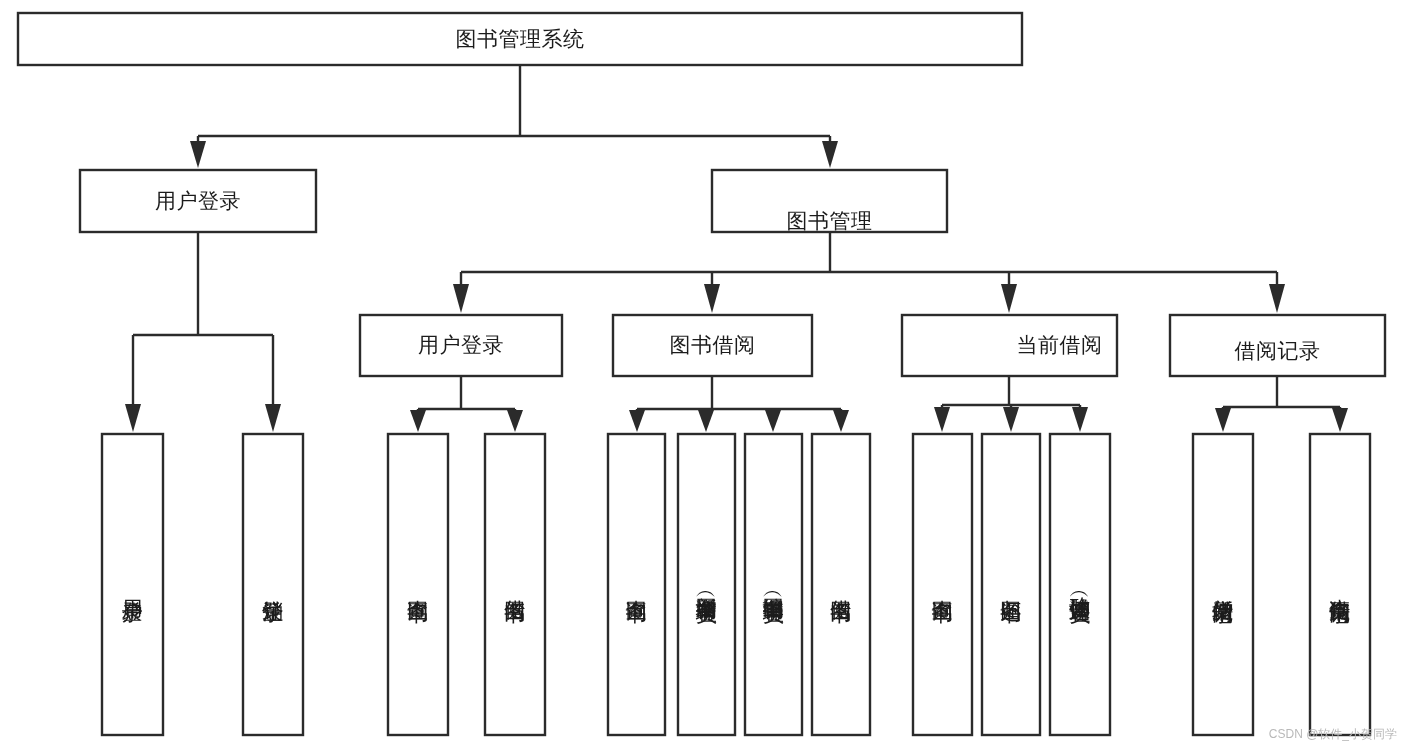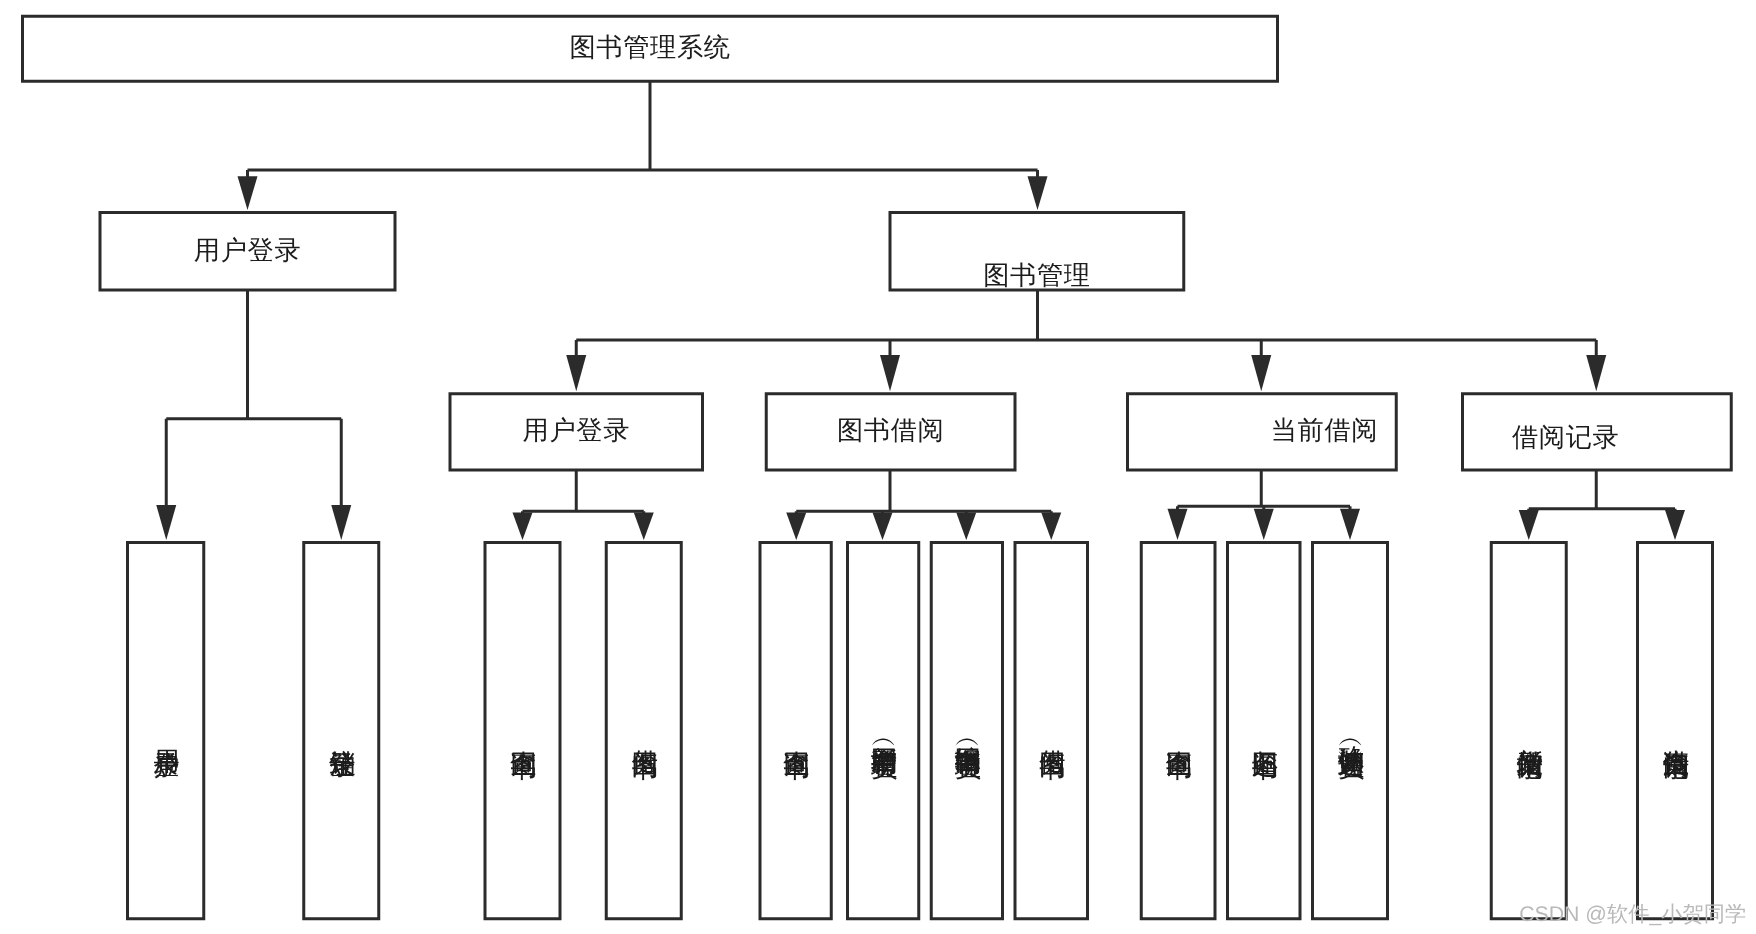--- a/index.html
+++ b/index.html
@@ -65,21 +65,21 @@
     letter-spacing: 1px;
     writing-mode: vertical-rl;
     text-orientation: upright;
     white-space: nowrap;
     pointer-events: none;
   }
   .watermark {
     position: absolute;
     right: 8px;
     bottom: 4px;
-    font-size: 17px;
+    font-size: 12px;
     color: #b9b9b9;
     white-space: nowrap;
     pointer-events: none;
   }
 </style>
 </head>
 <body>
 
 <div id="diagram-root">
 
@@ -172,21 +172,21 @@
   </svg>
 
   <div class="node-label-h" style="left:18px; top:13px; width:1004px; height:52px;">图书管理系统</div>
 
   <div class="node-label-h" style="left:80px; top:170px; width:236px; height:62px;">用户登录</div>
   <div class="node-label-h" style="left:712px; top:170px; width:235px; height:62px;margin-top:20px;">图书管理</div>
 
   <div class="node-label-h" style="left:360px; top:315px; width:202px; height:61px;">用户登录</div>
   <div class="node-label-h" style="left:613px; top:315px; width:199px; height:61px;">图书借阅</div>
   <div class="node-label-h" style="left:952px; top:315px; width:215px; height:61px;">当前借阅</div>
-  <div class="node-label-h" style="left:1145px; top:315px; width:215px; height:72px;">借阅记录</div>
+  <div class="node-label-h" style="left:1170px; top:315px; width:215px; height:72px;">借阅记录</div>
 
   <div class="node-label-v" style="left:102px; top:434px; width:61px; height:301px;">用户登录</div>
   <div class="node-label-v" style="left:243px; top:434px; width:60px; height:301px;">注销登录</div>
   <div class="node-label-v" style="left:388px; top:434px; width:60px; height:301px;">查询图书</div>
   <div class="node-label-v" style="left:485px; top:434px; width:60px; height:301px;">借阅图书</div>
   <div class="node-label-v" style="left:608px; top:434px; width:57px; height:301px;">查询图书</div>
   <div class="node-label-v" style="left:678px; top:434px; width:57px; height:301px;">新增图书（管理员）</div>
   <div class="node-label-v" style="left:745px; top:434px; width:57px; height:301px;">编辑图书（管理员）</div>
   <div class="node-label-v" style="left:812px; top:434px; width:58px; height:301px;">借阅图书</div>
   <div class="node-label-v" style="left:913px; top:434px; width:59px; height:301px;">查询图书</div>

